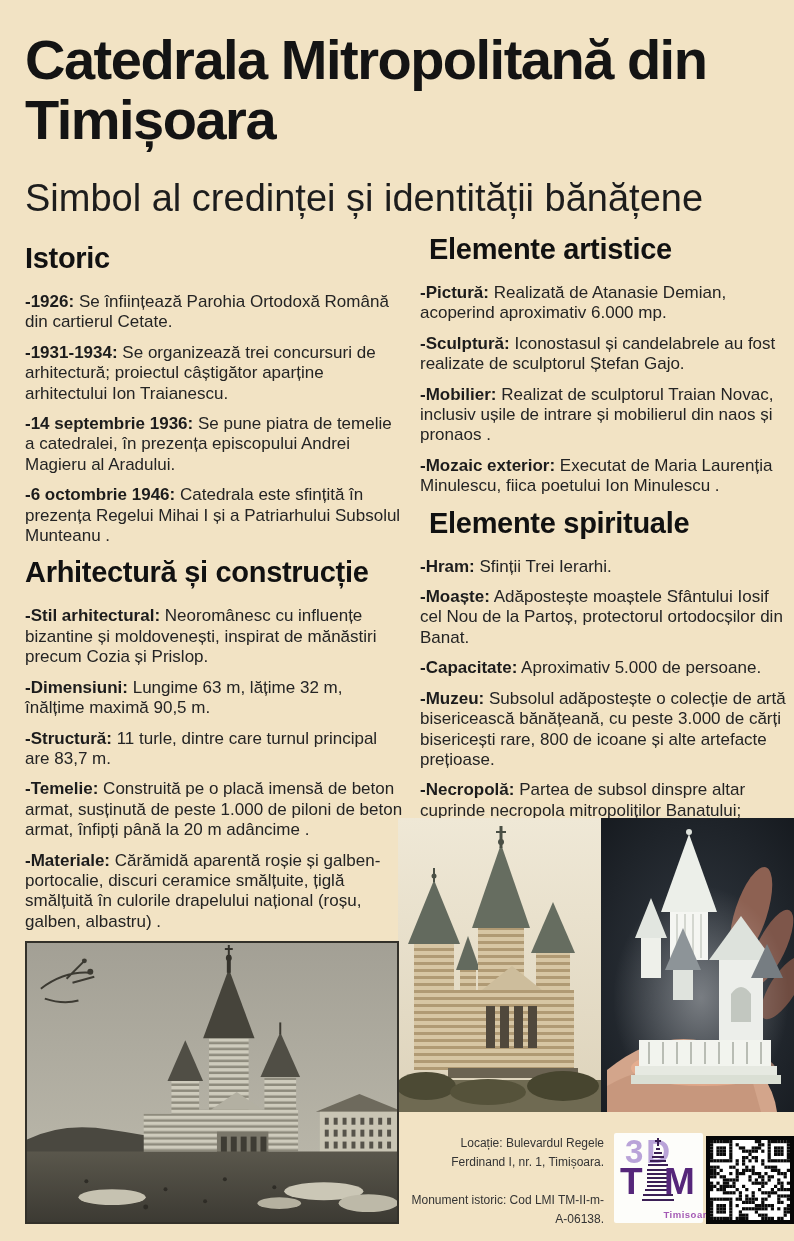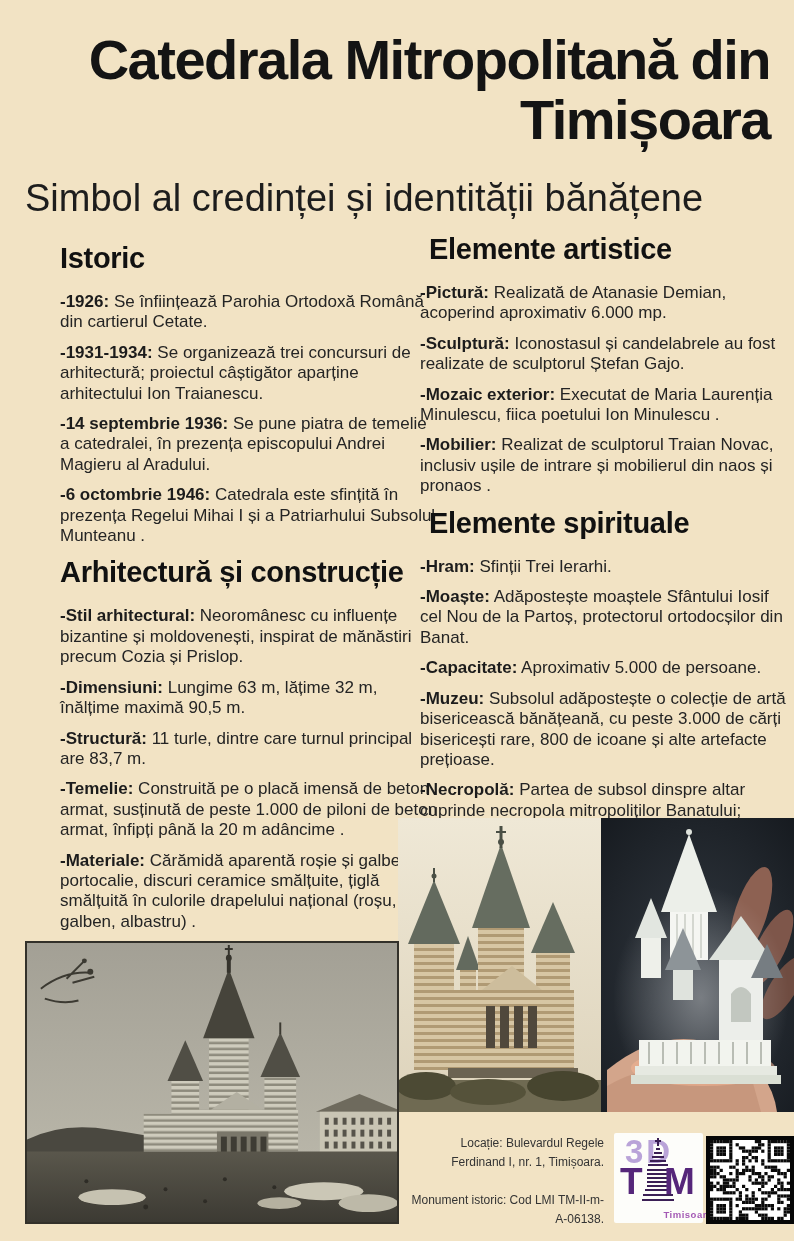--- a/index.html
+++ b/index.html
@@ -5,28 +5,28 @@
   html,body{margin:0;padding:0;}
   body{
     width:794px;height:1241px;position:relative;overflow:hidden;
     background:#f2e3c4;
     font-family:"Liberation Sans","DejaVu Sans",sans-serif;
     -webkit-font-smoothing:antialiased;
   }
   .title{
     position:absolute;left:25px;top:30px;width:745px;
     font-size:56px;line-height:60px;font-weight:700;color:#141414;
-    letter-spacing:-1.5px;margin:0;text-align:right;
+    letter-spacing:-1.5px;margin:0;
   }
   .subtitle{
     position:absolute;left:25px;top:180px;width:740px;
     font-size:38px;line-height:36px;font-weight:400;color:#1d1d1d;margin:0;
   }
   .col{position:absolute;}
-  .col-left{left:25px;top:242px;width:380px;margin-left:35px;}
+  .col-left{left:25px;top:242px;width:380px;}
   .col-right{left:420px;top:233px;width:372px;}
   h2.sec{
     font-size:29px;line-height:33px;font-weight:700;color:#111;
     margin:0 0 17px 0;letter-spacing:-0.3px;
   }
   .col-right h2.sec{padding-left:9px;}
   h2.sec.later{margin-top:2px;}
   p.item{
     font-size:17px;line-height:20.4px;margin:0 0 10px 0;color:#242424;
   }
@@ -77,22 +77,22 @@
   <p class="item"><b>-Structură:</b> <span>11 turle, dintre care turnul principal are 83,7 m.</span></p>
   <p class="item"><b>-Temelie:</b> <span>Construită pe o placă imensă de beton armat, susținută de peste 1.000 de piloni de beton armat, înfipți până la 20 m adâncime .</span></p>
   <p class="item"><b>-Materiale:</b> <span>Cărămidă aparentă roșie și galben-portocalie, discuri ceramice smălțuite, țiglă smălțuită în culorile drapelului național (roșu, galben, albastru) .</span></p>
   <p class="item"><b>-Clopote:</b> <span>7 clopote cu o greutate totală de 8.000 kg, confecționate din material adus din insulele Sumatra și Borneo, armonizate de compozitorul Sabin Drăgoi .</span></p>
 </div>
 
 <div class="col col-right">
   <h2 class="sec">Elemente artistice</h2>
   <p class="item"><b>-Pictură:</b> <span>Realizată de Atanasie Demian, acoperind aproximativ 6.000 mp.</span></p>
   <p class="item"><b>-Sculptură:</b> <span>Iconostasul și candelabrele au fost realizate de sculptorul Ștefan Gajo.</span></p>
+  <p class="item"><b>-Mobilier:</b> <span>Realizat de sculptorul Traian Novac, inclusiv ușile de intrare și mobilierul din naos și pronaos .</span></p>
   <p class="item"><b>-Mozaic exterior:</b> <span>Executat de Maria Laurenția Minulescu, fiica poetului Ion Minulescu .</span></p>
-  <p class="item"><b>-Mobilier:</b> <span>Realizat de sculptorul Traian Novac, inclusiv ușile de intrare și mobilierul din naos și pronaos .</span></p>
 
   <h2 class="sec later">Elemente spirituale</h2>
   <p class="item"><b>-Hram:</b> <span>Sfinții Trei Ierarhi.</span></p>
   <p class="item"><b>-Moaște:</b> <span>Adăpostește moaștele Sfântului Iosif cel Nou de la Partoș, protectorul ortodocșilor din Banat.</span></p>
   <p class="item"><b>-Capacitate:</b> <span>Aproximativ 5.000 de persoane.</span></p>
   <p class="item"><b>-Muzeu:</b> <span>Subsolul adăpostește o colecție de artă bisericească bănățeană, cu peste 3.000 de cărți bisericești rare, 800 de icoane și alte artefacte prețioase.</span></p>
   <p class="item"><b>-Necropolă:</b> <span>Partea de subsol dinspre altar cuprinde necropola mitropoliților Banatului; primul mitropolit înhumat aici a fost Vasile Lăzărescu (1947-1961) .</span></p>
 </div>
 
 <div class="photo photo-sepia">

